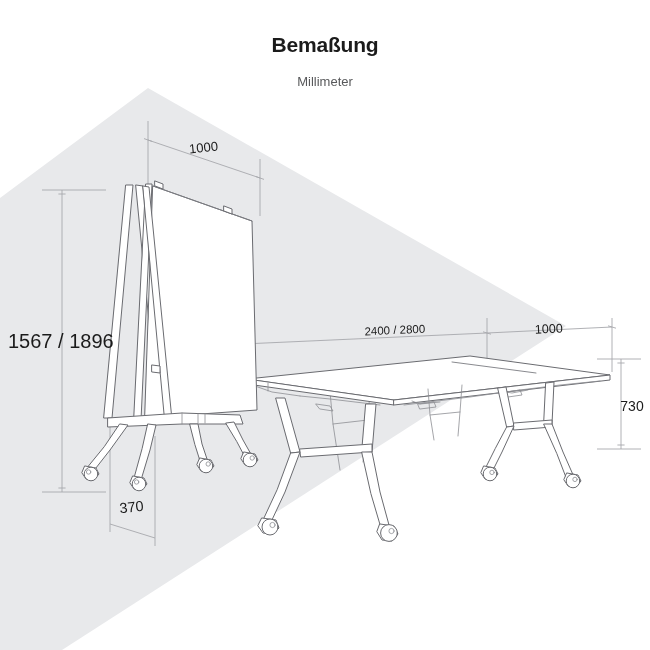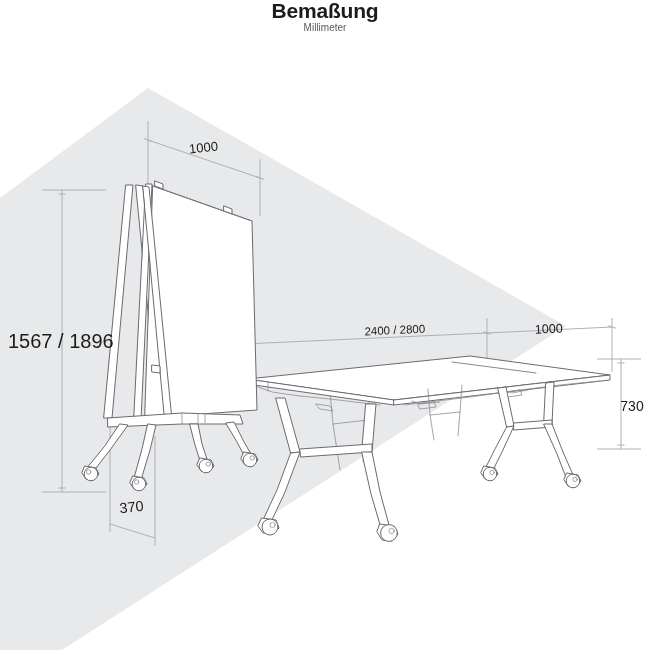--- a/index.html
+++ b/index.html
@@ -33,27 +33,28 @@
     top: 0;
     width: 650px;
     text-align: center;
     pointer-events: none;
   }
   .hdr-title {
     font-size: 21px;
     font-weight: bold;
     color: #1b1b1b;
     letter-spacing: -0.2px;
+    margin-top: 34px;
     line-height: 1.05;
   }
   .hdr-sub {
-    font-size: 10px;
+    font-size: 13px;
     font-weight: normal;
     color: #58595b;
-    margin-top: 1px;
+    margin-top: 19px;
     line-height: 1.05;
   }
 </style>
 </head>
 <body>
 
 <div id="stage">
 
   <svg id="scene" viewBox="0 0 650 650" xmlns="http://www.w3.org/2000/svg">
 

